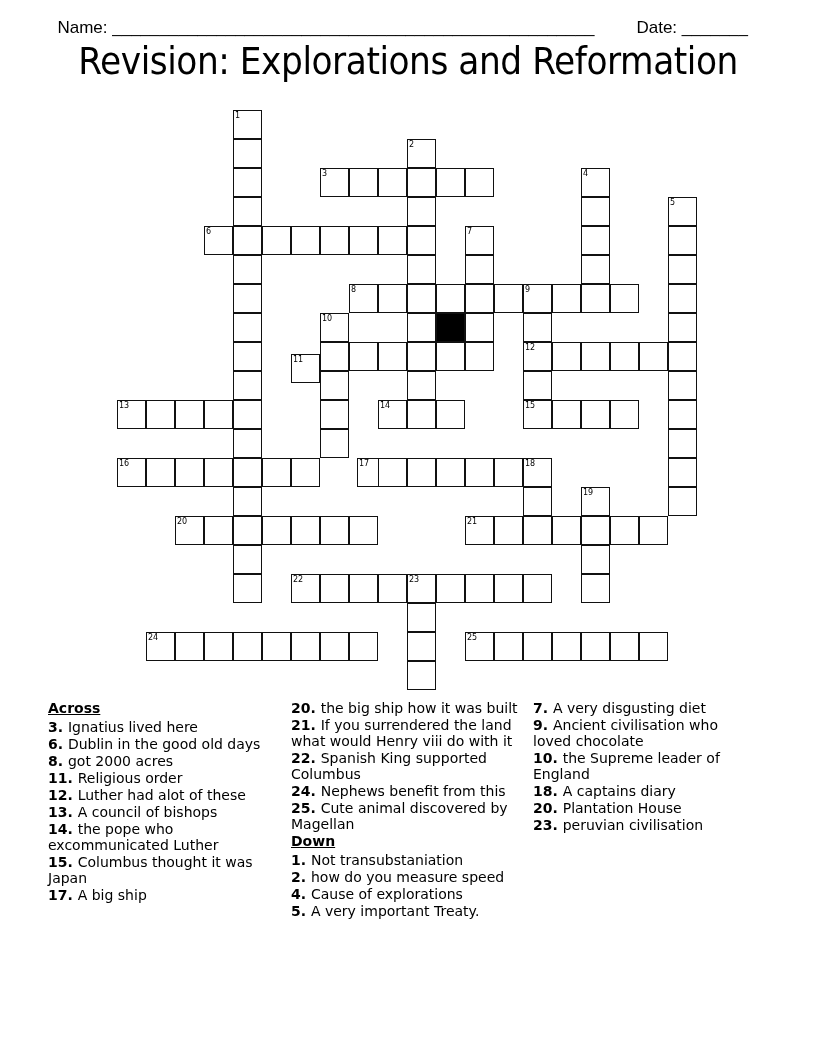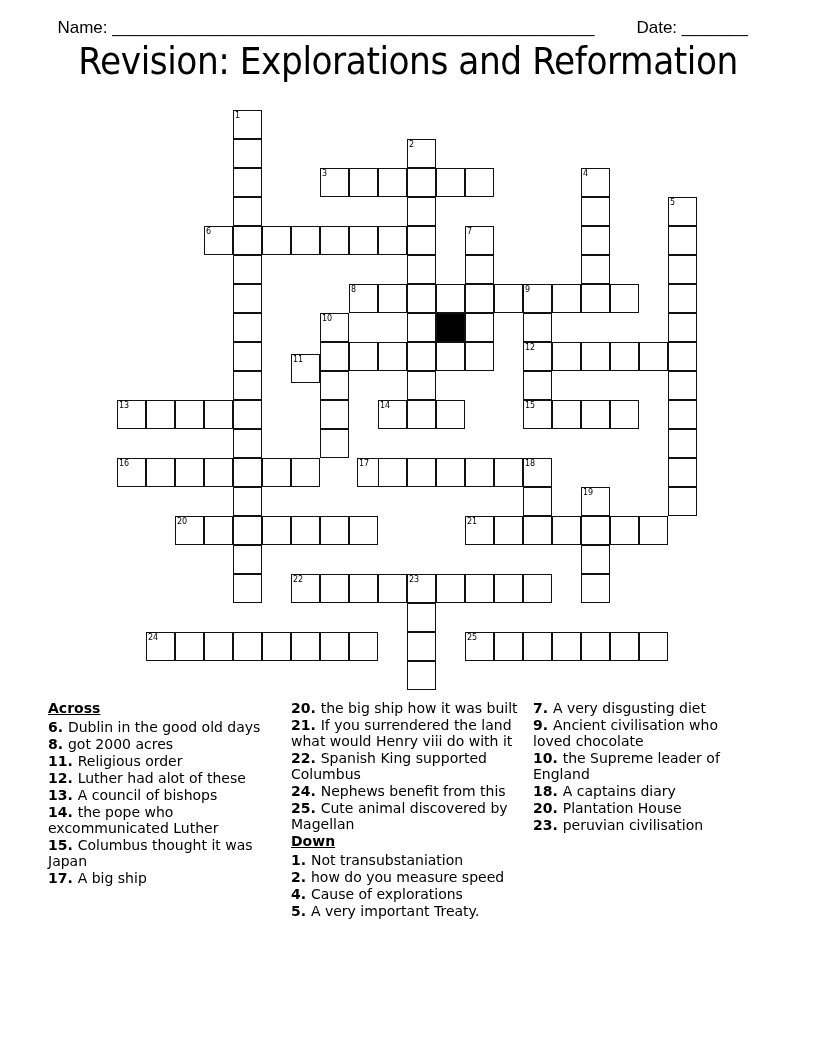--- a/index.html
+++ b/index.html
@@ -227,20 +227,21 @@
     <div class="cell" style="left: 552px; top: 632px;"></div>
     <div class="cell" style="left: 581px; top: 632px;"></div>
     <div class="cell" style="left: 610px; top: 632px;"></div>
     <div class="cell" style="left: 639px; top: 632px;"></div>
     <div class="cell black" style="left: 436px; top: 313px;"></div>
   </div>
 
 <div class="clues" style="left:48px; width:232px;">
   <div class="h">Across</div>
   <div id="col1">
+      <div class="clue"><b>3. </b><span>Ignatius lived here</span></div>
       <div class="clue"><b>6. </b><span>Dublin in the good old days</span></div>
       <div class="clue"><b>8. </b><span>got 2000 acres</span></div>
       <div class="clue"><b>11. </b><span>Religious order</span></div>
       <div class="clue"><b>12. </b><span>Luther had alot of these</span></div>
       <div class="clue"><b>13. </b><span>A council of bishops</span></div>
       <div class="clue"><b>14. </b><span>the pope who excommunicated Luther</span></div>
       <div class="clue"><b>15. </b><span>Columbus thought it was Japan</span></div>
       <div class="clue"><b>17. </b><span>A big ship</span></div>
     </div>
 </div>

